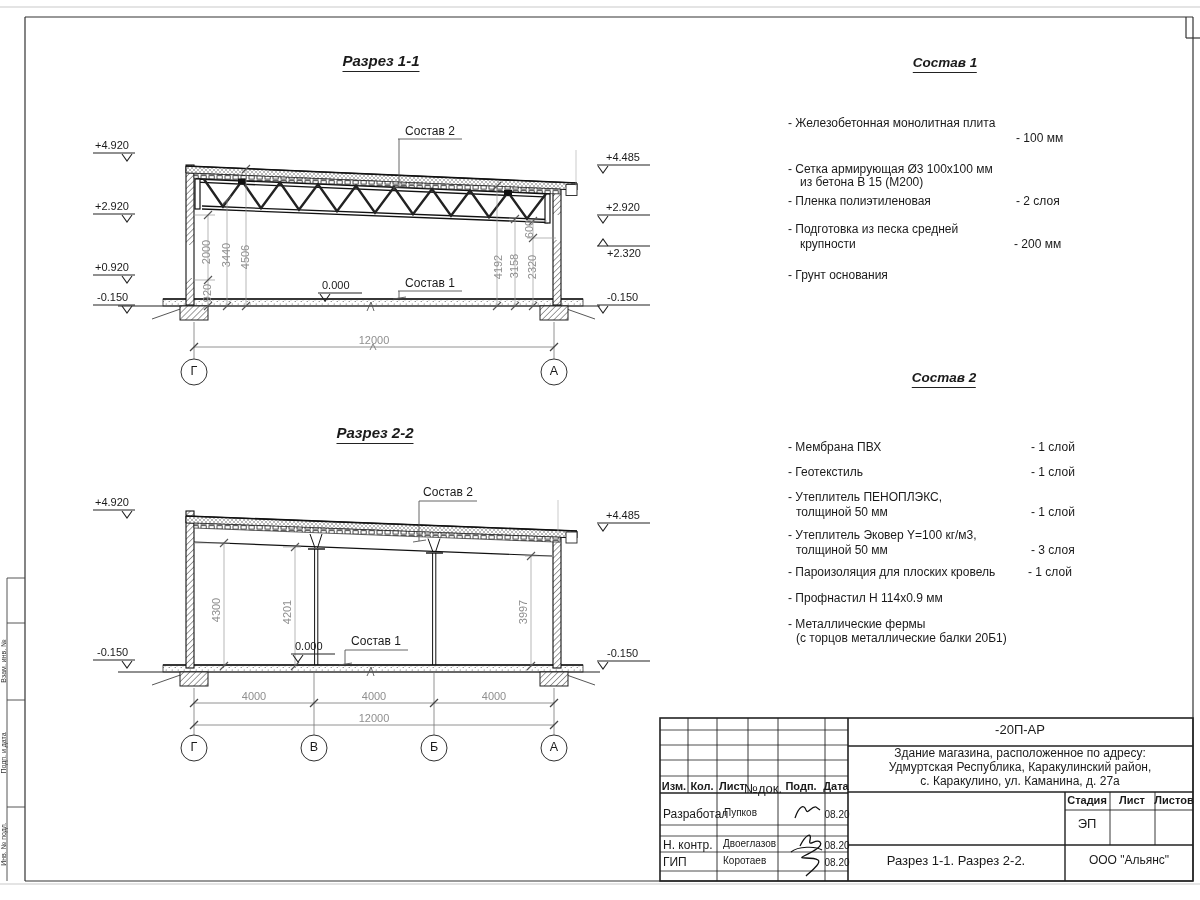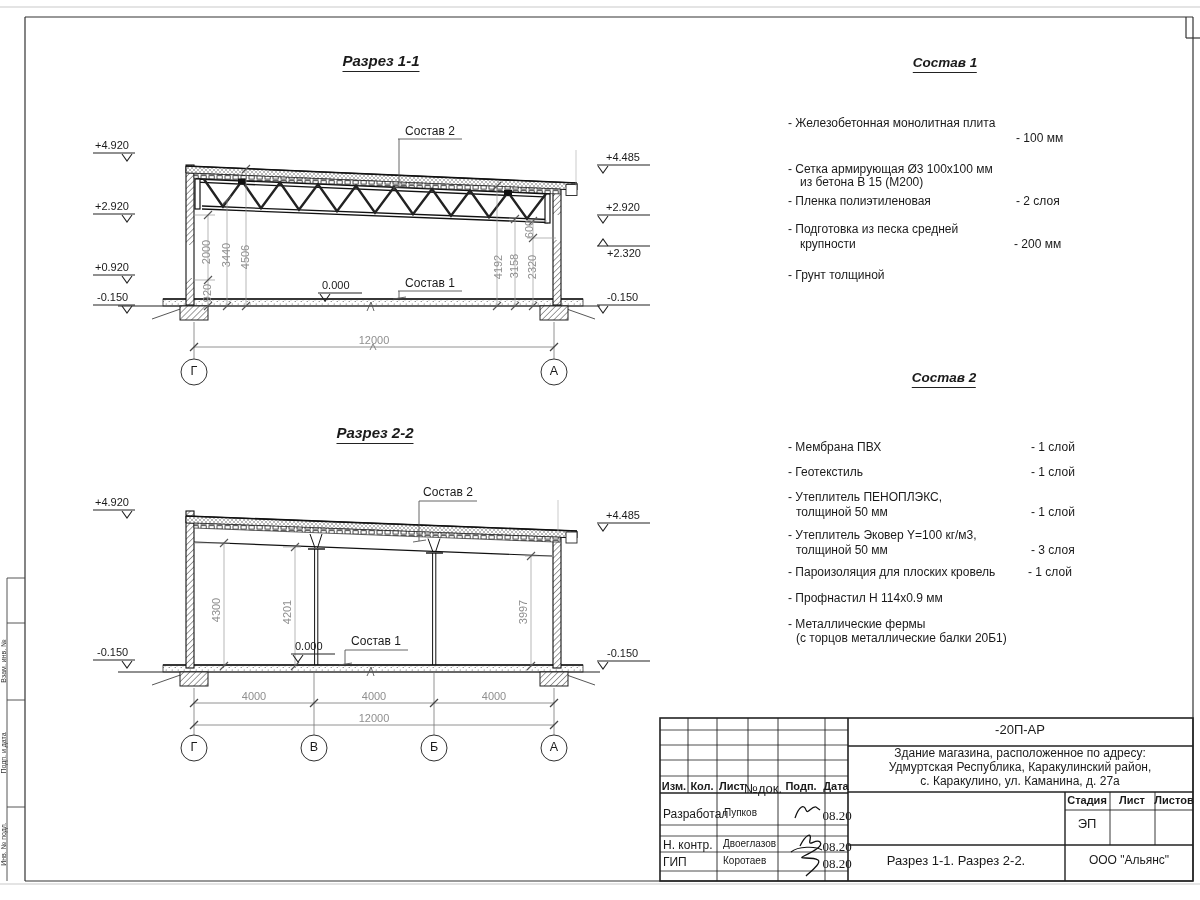--- a/index.html
+++ b/index.html
@@ -14,21 +14,21 @@
   .ttl{font-size:15px;font-style:italic;font-weight:bold;border-bottom:1.2px solid #222;padding-bottom:1px;}
   .hdg{font-size:13.5px;font-style:italic;font-weight:bold;border-bottom:1.2px solid #222;padding-bottom:1px;}
   .lst{font-size:12px;}
   .lbl{font-size:12px;}
   .ax{font-size:12.5px;}
   .tb12{font-size:12px;}
   .tb11{font-size:11px;font-weight:bold;}
   .tb13{font-size:13px;}
   .tb9{font-size:12px;}
   .tb10{font-size:10px;}
-  .tb8{font-size:13px;font-family:Liberation Serif, serif;}
+  .tb8{font-size:10px;}
   .tb7{font-size:13px;}
   .mrg{font-size:7px;color:#333;}
 </style>
 </head>
 <body>
 
 <div id="page">
 
 <svg width="1200" height="900" viewBox="0 0 1200 900">
   <defs>
@@ -362,21 +362,21 @@
 <div class="t hdg c" style="left:945px;top:56px;">Состав 1</div>
 <div class="t lst" style="left:788px;top:117px;">- Железобетонная  монолитная плита</div>
 <div class="t lst" style="left:800px;top:132px;margin-top:44px;">из бетона В 15 (М200)</div>
 <div class="t lst" style="left:1016px;top:132px;">- 100 мм</div>
 <div class="t lst" style="left:788px;top:163px;">- Сетка армирующая Ø3 100х100 мм</div>
 <div class="t lst" style="left:788px;top:195px;">- Пленка полиэтиленовая</div>
 <div class="t lst" style="left:1016px;top:195px;">-  2 слоя</div>
 <div class="t lst" style="left:788px;top:223px;">- Подготовка из песка средней</div>
 <div class="t lst" style="left:800px;top:238px;">крупности</div>
 <div class="t lst" style="left:1014px;top:238px;">- 200 мм</div>
-<div class="t lst" style="left:788px;top:269px;">- Грунт толщиной</div>
+<div class="t lst" style="left:788px;top:269px;">- Грунт основания</div>
 
 <div class="t hdg c" style="left:944px;top:371px;">Состав 2</div>
 <div class="t lst" style="left:788px;top:441px;">- Мембрана ПВХ</div>
 <div class="t lst" style="left:1031px;top:441px;">- 1 слой</div>
 <div class="t lst" style="left:788px;top:466px;">- Геотекстиль</div>
 <div class="t lst" style="left:1031px;top:466px;">- 1 слой</div>
 <div class="t lst" style="left:788px;top:491px;">- Утеплитель ПЕНОПЛЭКС,</div>
 <div class="t lst" style="left:796px;top:506px;">толщиной 50 мм</div>
 <div class="t lst" style="left:1031px;top:506px;">- 1 слой</div>
 <div class="t lst" style="left:788px;top:529px;">- Утеплитель Эковер Y=100 кг/м3,</div>

